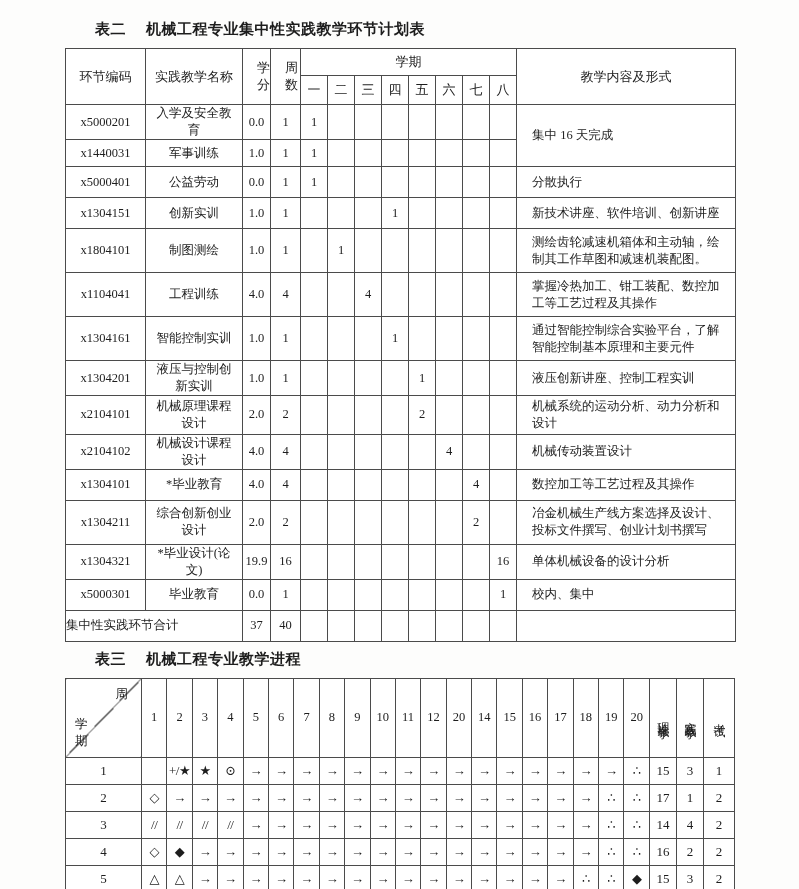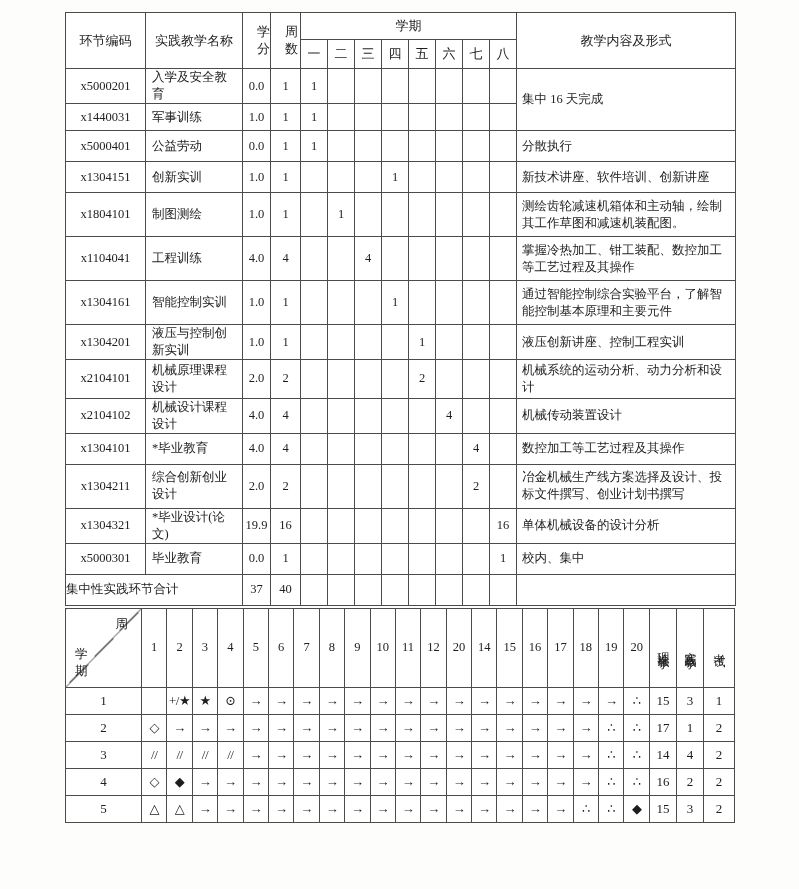--- a/index.html
+++ b/index.html
@@ -18,23 +18,23 @@
   th,td { border:1px solid #4b4b4b; font-weight:normal; padding:0; overflow:hidden; }
 
   
   #t2 th { font-size:13px; text-align:center; }
   .t2-top-h { height:26px; }
   .t2-stack { word-break:break-all; line-height:1.25; padding:0 14px; }
   .t2-sem-h { height:28px; font-size:12.5px; }
   #t2 td { font-size:12.5px; height:26px; }
   #t2 tr.tall td { height:39px; }
   .c-code { text-align:center; padding:0 3px; font-size:12px; }
-  .c-name { text-align:left; padding:0 6px; }
+  .c-name { text-align:center; padding:0 6px; }
   .c-num, .c-sem { text-align:center; }
-  .c-content { text-align:left; padding:2px 5px; line-height:1.35; font-size:12.5px; }
+  .c-content { text-align:left; padding:2px 15px; line-height:1.35; font-size:12.5px; }
   .c-total-label { height:26px; }
 
   
   #t3 { margin-top:2px; }
   #t3 th { font-size:12.5px; text-align:center; vertical-align:middle; }
   .t3-week-h { height:78px; }
   .t3-vert-h {
     writing-mode:vertical-rl; text-orientation:upright;
     font-size:12px; letter-spacing:2px; padding:3px 0; margin:0 auto;
   }
@@ -48,20 +48,23 @@
   #t3 td { height:26px; text-align:center; font-size:13px; }
   .t3-sem { font-size:12.5px; }
   .t3-cell { font-size:12px; letter-spacing:-0.5px; }
   .t3-total { font-size:12.5px; }
 </style>
 </head>
 <body>
 
 <div class="page">
 
+  <div class="tbl-title">
+    <span class="prefix">表二</span><span>机械工程专业集中性实践教学环节计划表</span>
+  </div>
 
   <table id="t2">
     <colgroup>
       <col style="width:80px">
         <col style="width:97px">
         <col style="width:28px">
         <col style="width:30px">
       <col style="width:27px">
         <col style="width:27px">
         <col style="width:27px">
@@ -312,20 +315,23 @@
           <td class="c-sem"></td>
           <td class="c-sem"></td>
           <td class="c-sem"></td>
           <td class="c-sem"></td>
           <td class="c-sem"></td>
           <td class="c-content"></td>
         </tr>
       </tbody>
   </table>
 
+  <div class="tbl-title">
+    <span class="prefix">表三</span><span>机械工程专业教学进程</span>
+  </div>
 
   <table id="t3">
     <colgroup id="t3-cols">
       <col style="width:76px">
       <col>
         <col>
         <col>
         <col>
         <col>
         <col>

